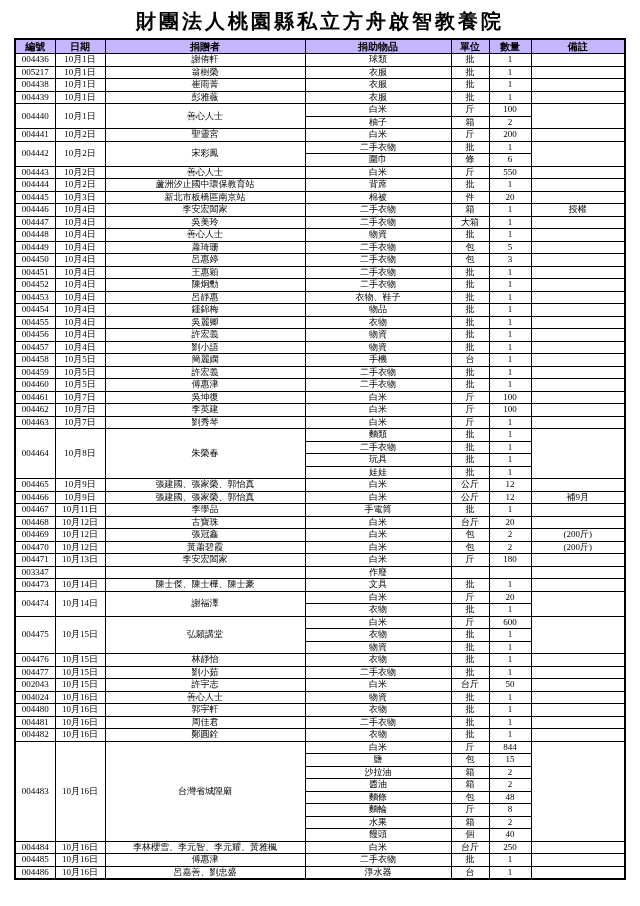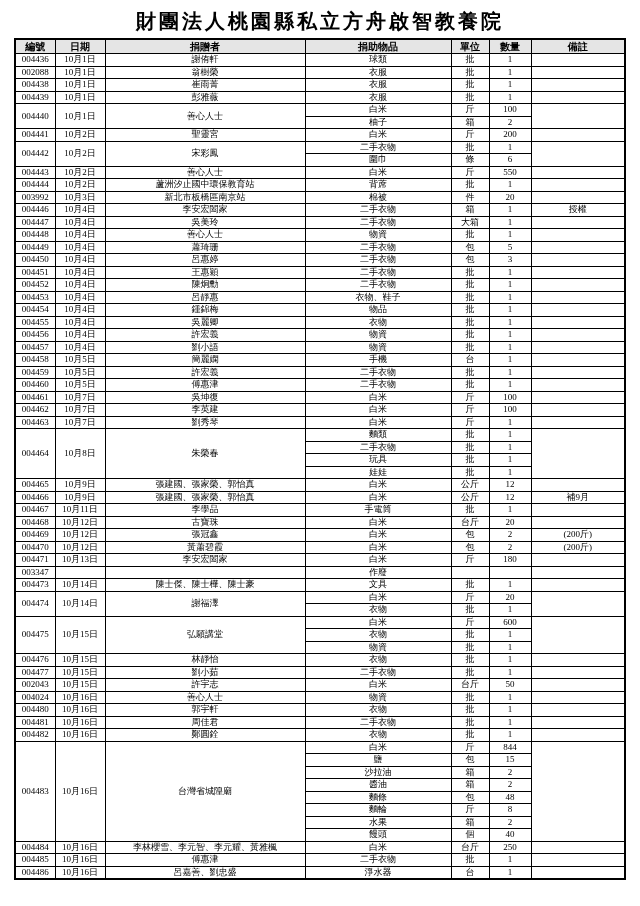--- a/index.html
+++ b/index.html
@@ -44,21 +44,21 @@
     padding: 0 1px;
     text-align: center;
     vertical-align: middle;
     overflow: hidden;
     white-space: nowrap;
   }
   table.donations thead th {
     font-weight: bold;
     font-size: 10px;
     height: 13px;
-    background: #e5e5e5;
+    background: #c4b5fd;
   }
 </style>
 </head>
 <body>
 
 <div class="page">
   <div class="title">財團法人桃園縣私立方舟啟智教養院</div>
 
   <table class="donations">
     <colgroup>
@@ -85,21 +85,21 @@
         <tr>
           <td>004436</td>
           <td>10月1日</td>
           <td>謝侑軒</td>
           <td>球類</td>
           <td>批</td>
           <td>1</td>
           <td></td>
         </tr>
         <tr>
-          <td>002088</td>
+          <td>005217</td>
           <td>10月1日</td>
           <td>翁樹榮</td>
           <td>衣服</td>
           <td>批</td>
           <td>1</td>
           <td></td>
         </tr>
         <tr>
           <td>004438</td>
           <td>10月1日</td>
@@ -167,21 +167,21 @@
         <tr>
           <td>004444</td>
           <td>10月2日</td>
           <td>蘆洲汐止國中環保教育站</td>
           <td>背蓆</td>
           <td>批</td>
           <td>1</td>
           <td></td>
         </tr>
         <tr>
-          <td>003992</td>
+          <td>004445</td>
           <td>10月3日</td>
           <td>新北市板橋區南京站</td>
           <td>棉被</td>
           <td>件</td>
           <td>20</td>
           <td></td>
         </tr>
         <tr>
           <td>004446</td>
           <td>10月4日</td>

